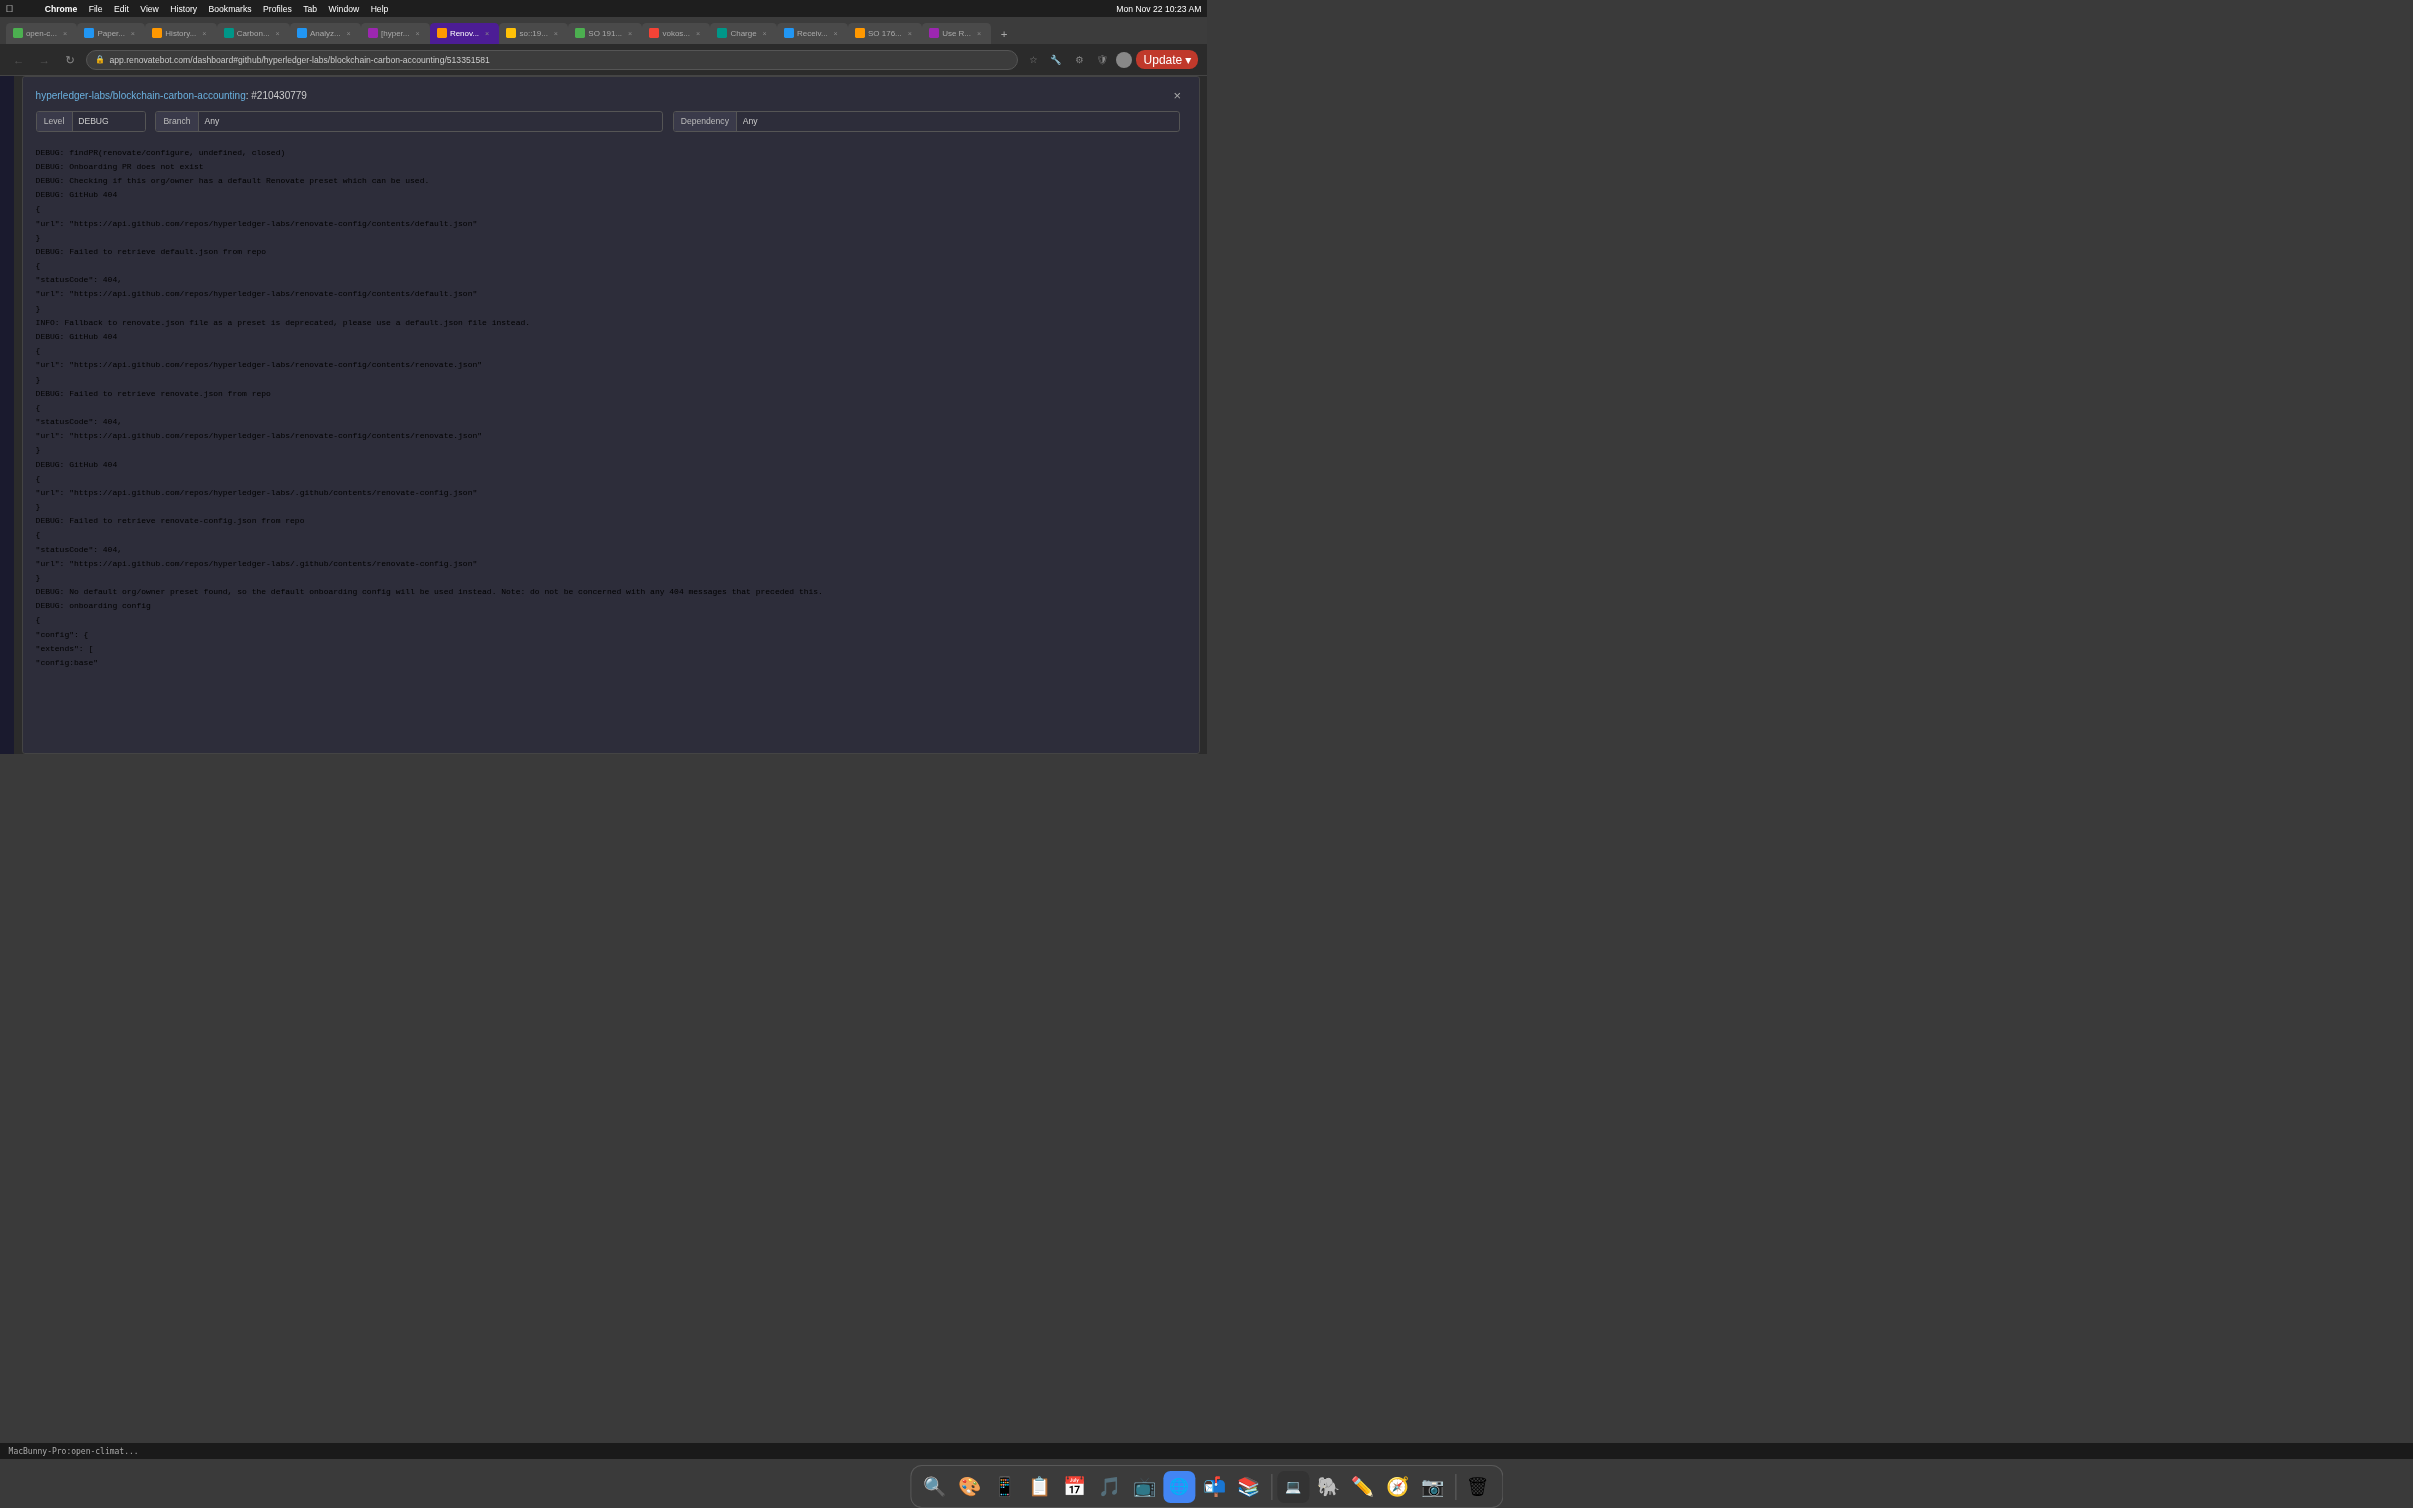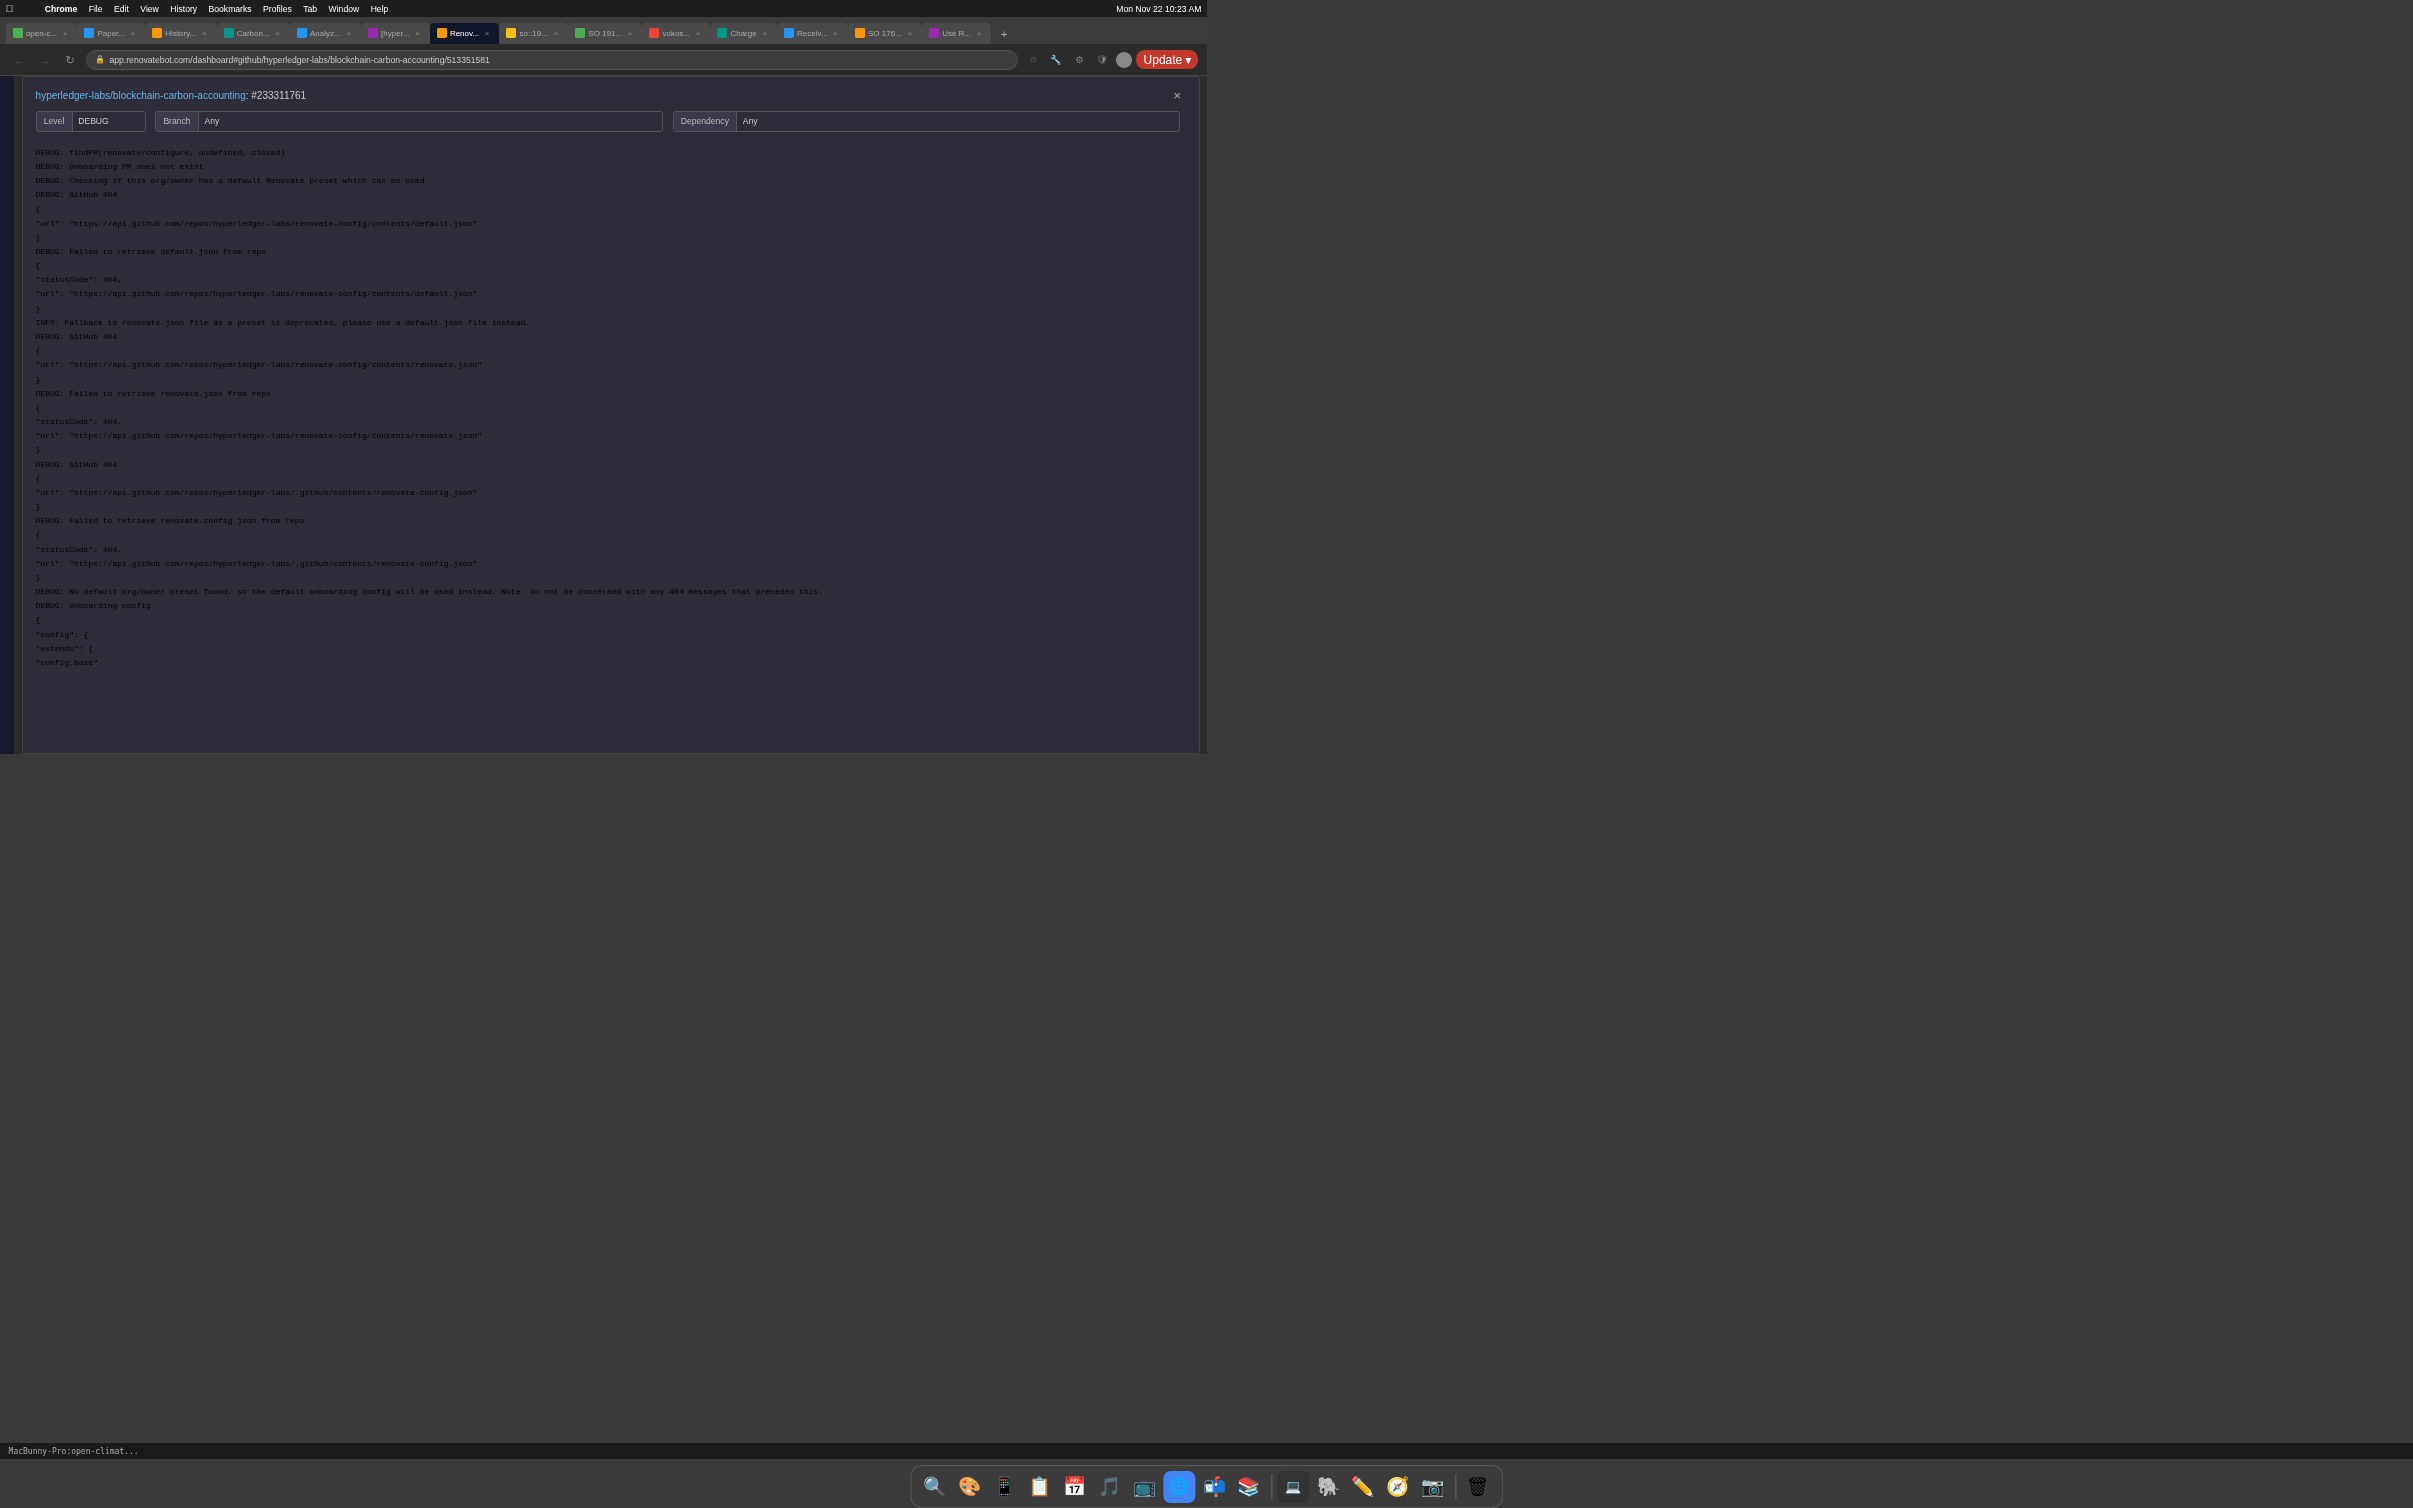--- a/index.html
+++ b/index.html
@@ -78,21 +78,21 @@
       padding: 0 7.2px;
       gap: 3px;
       font-size: 8px;
       color: #ccc;
       min-width: 57px;
       max-width: 101px;
       position: relative;
       cursor: pointer;
     }
     .tab.active {
-      background: #0f172a;
+      background: #4c1d95;
       color: #fff;
     }
     .tab.inactive {
       background: #4a4a4a;
       color: #aaa;
     }
     .tab-favicon {
       width: 10px;
       height: 10px;
       border-radius: 1.4px;
@@ -540,21 +540,21 @@
 
     <div class="sidebar">
     </div>
 
     <div class="page-bg">
 
       <div class="modal">
 
         <div class="modal-header">
           <div class="modal-title">
-            <a href="#">hyperledger-labs/blockchain-carbon-accounting</a><span>: </span><span>#233311761</span>
+            <a href="#">hyperledger-labs/blockchain-carbon-accounting</a><span>: </span><span>#210430779</span>
           </div>
           <div class="modal-close">×</div>
         </div>
 
         <div class="filter-bar">
           <div class="filter-group">
             <span class="filter-label">Level</span>
             <select class="filter-select"><option value="DEBUG">DEBUG</option><option value="INFO">INFO</option><option value="WARN">WARN</option></select>
           </div>
           <div class="filter-group filter-group-wide">

